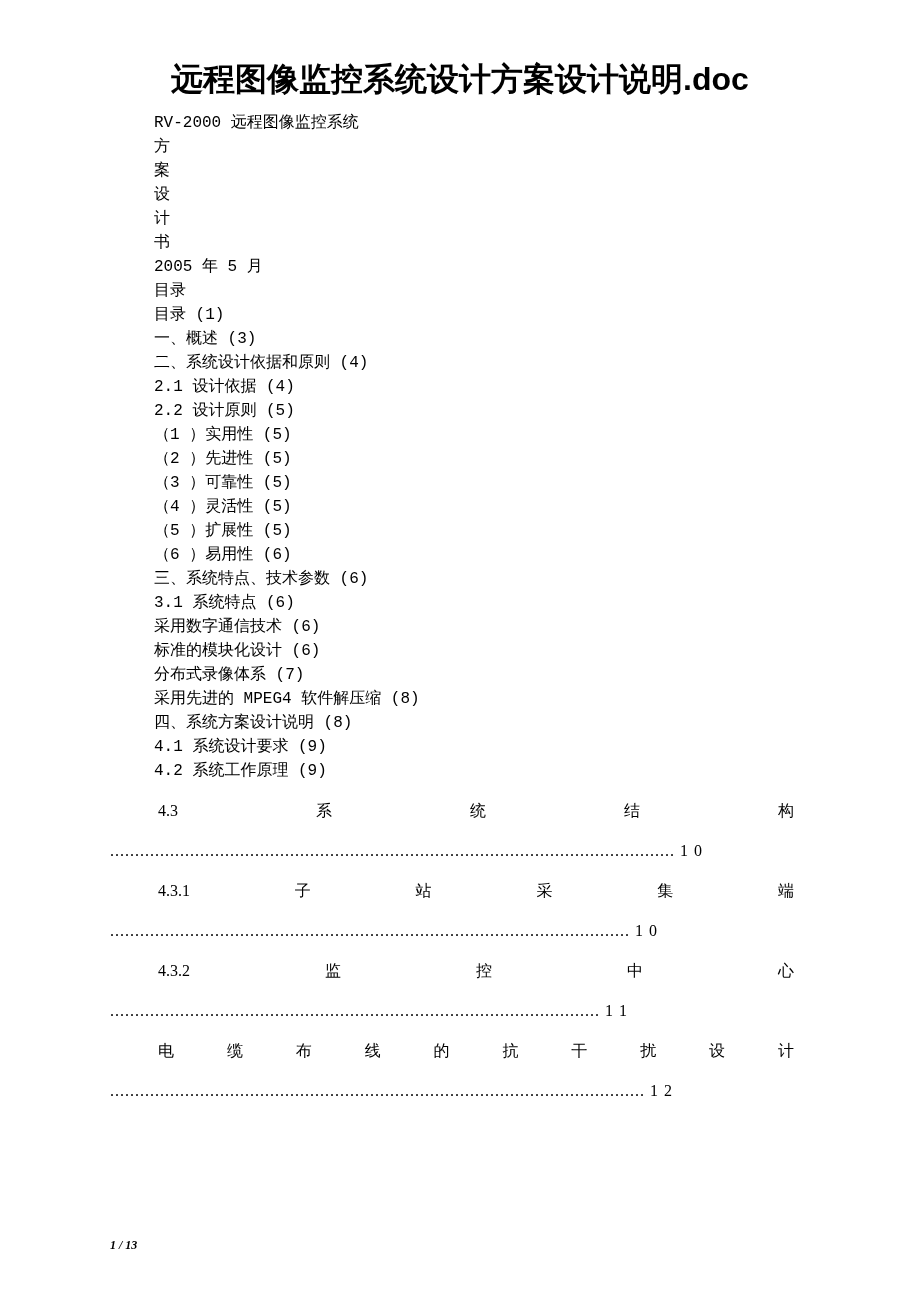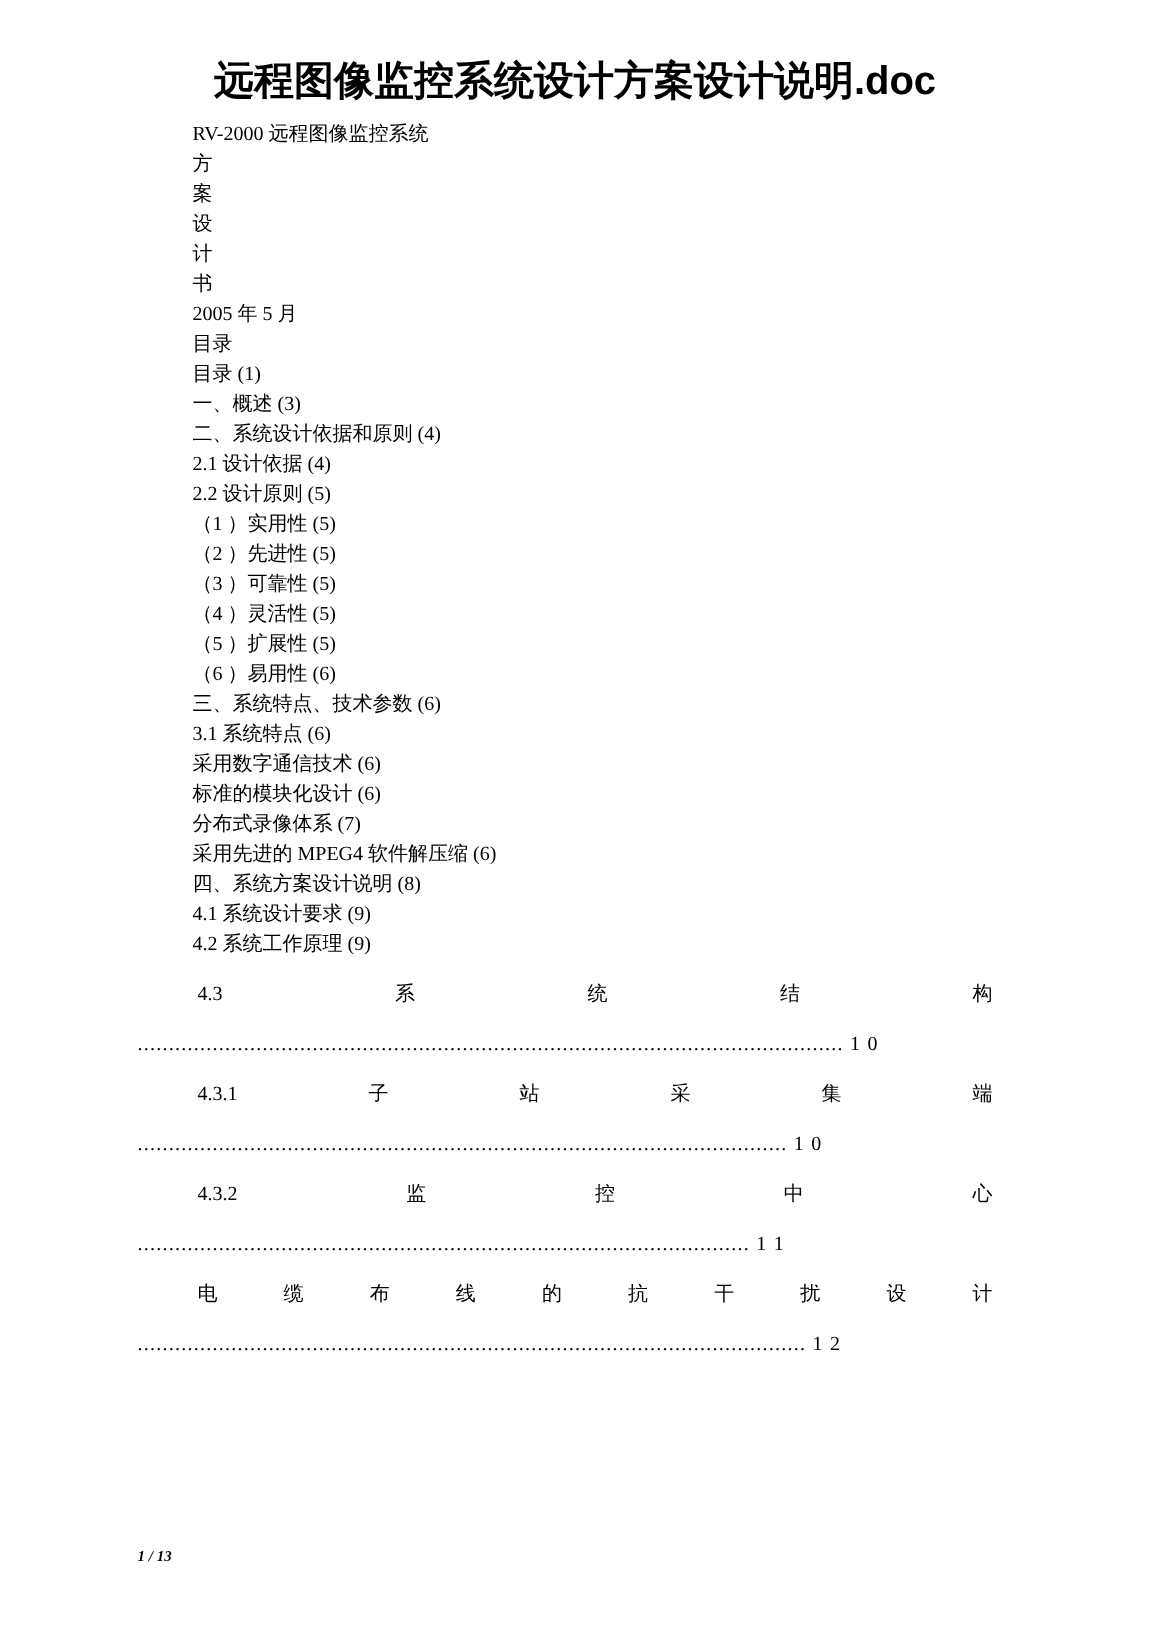--- a/index.html
+++ b/index.html
@@ -8,33 +8,34 @@
     background: #fff;
     font-family: "SimSun", "宋体", serif;
     color: #000;
     font-size: 16px;
     line-height: 1.5;
   }
   .page {
     width: 920px;
     min-height: 1302px;
     box-sizing: border-box;
-    padding: 40px 110px 40px 110px;
+    padding: 55px 110px 40px 110px;
     position: relative;
     border-radius: 26px;
   }
   h1.title {
     font-family: "SimHei", "黑体", sans-serif;
     font-weight: bold;
     font-size: 32px;
     text-align: center;
     margin: 0 0 8px 0;
   }
   .body-block {
     padding-left: 44px;
+    font-family: Liberation Mono, monospace;
   }
   .body-block p {
     margin: 0;
     white-space: pre-wrap;
   }
   .justify {
     margin: 16px;
     text-align: justify;
     text-align-last: justify;
     text-indent: 2em;
@@ -79,21 +80,21 @@
     <p>（2 ）先进性 (5)</p>
     <p>（3 ）可靠性 (5)</p>
     <p>（4 ）灵活性 (5)</p>
     <p>（5 ）扩展性 (5)</p>
     <p>（6 ）易用性 (6)</p>
     <p>三、系统特点、技术参数 (6)</p>
     <p>3.1 系统特点 (6)</p>
     <p>采用数字通信技术 (6)</p>
     <p>标准的模块化设计 (6)</p>
     <p>分布式录像体系 (7)</p>
-    <p>采用先进的 MPEG4 软件解压缩 (6)</p>
+    <p>采用先进的 MPEG4 软件解压缩 (8)</p>
     <p>四、系统方案设计说明 (8)</p>
     <p>4.1 系统设计要求 (9)</p>
     <p>4.2 系统工作原理 (9)</p>
   </div>
 
   <p class="justify">4.3　系　统　结　构</p>
   <p class="dots">................................................................................................................. 1 0</p>
 
   <p class="justify">4.3.1　子　站　采　集　端</p>
   <p class="dots">........................................................................................................ 1 0</p>

